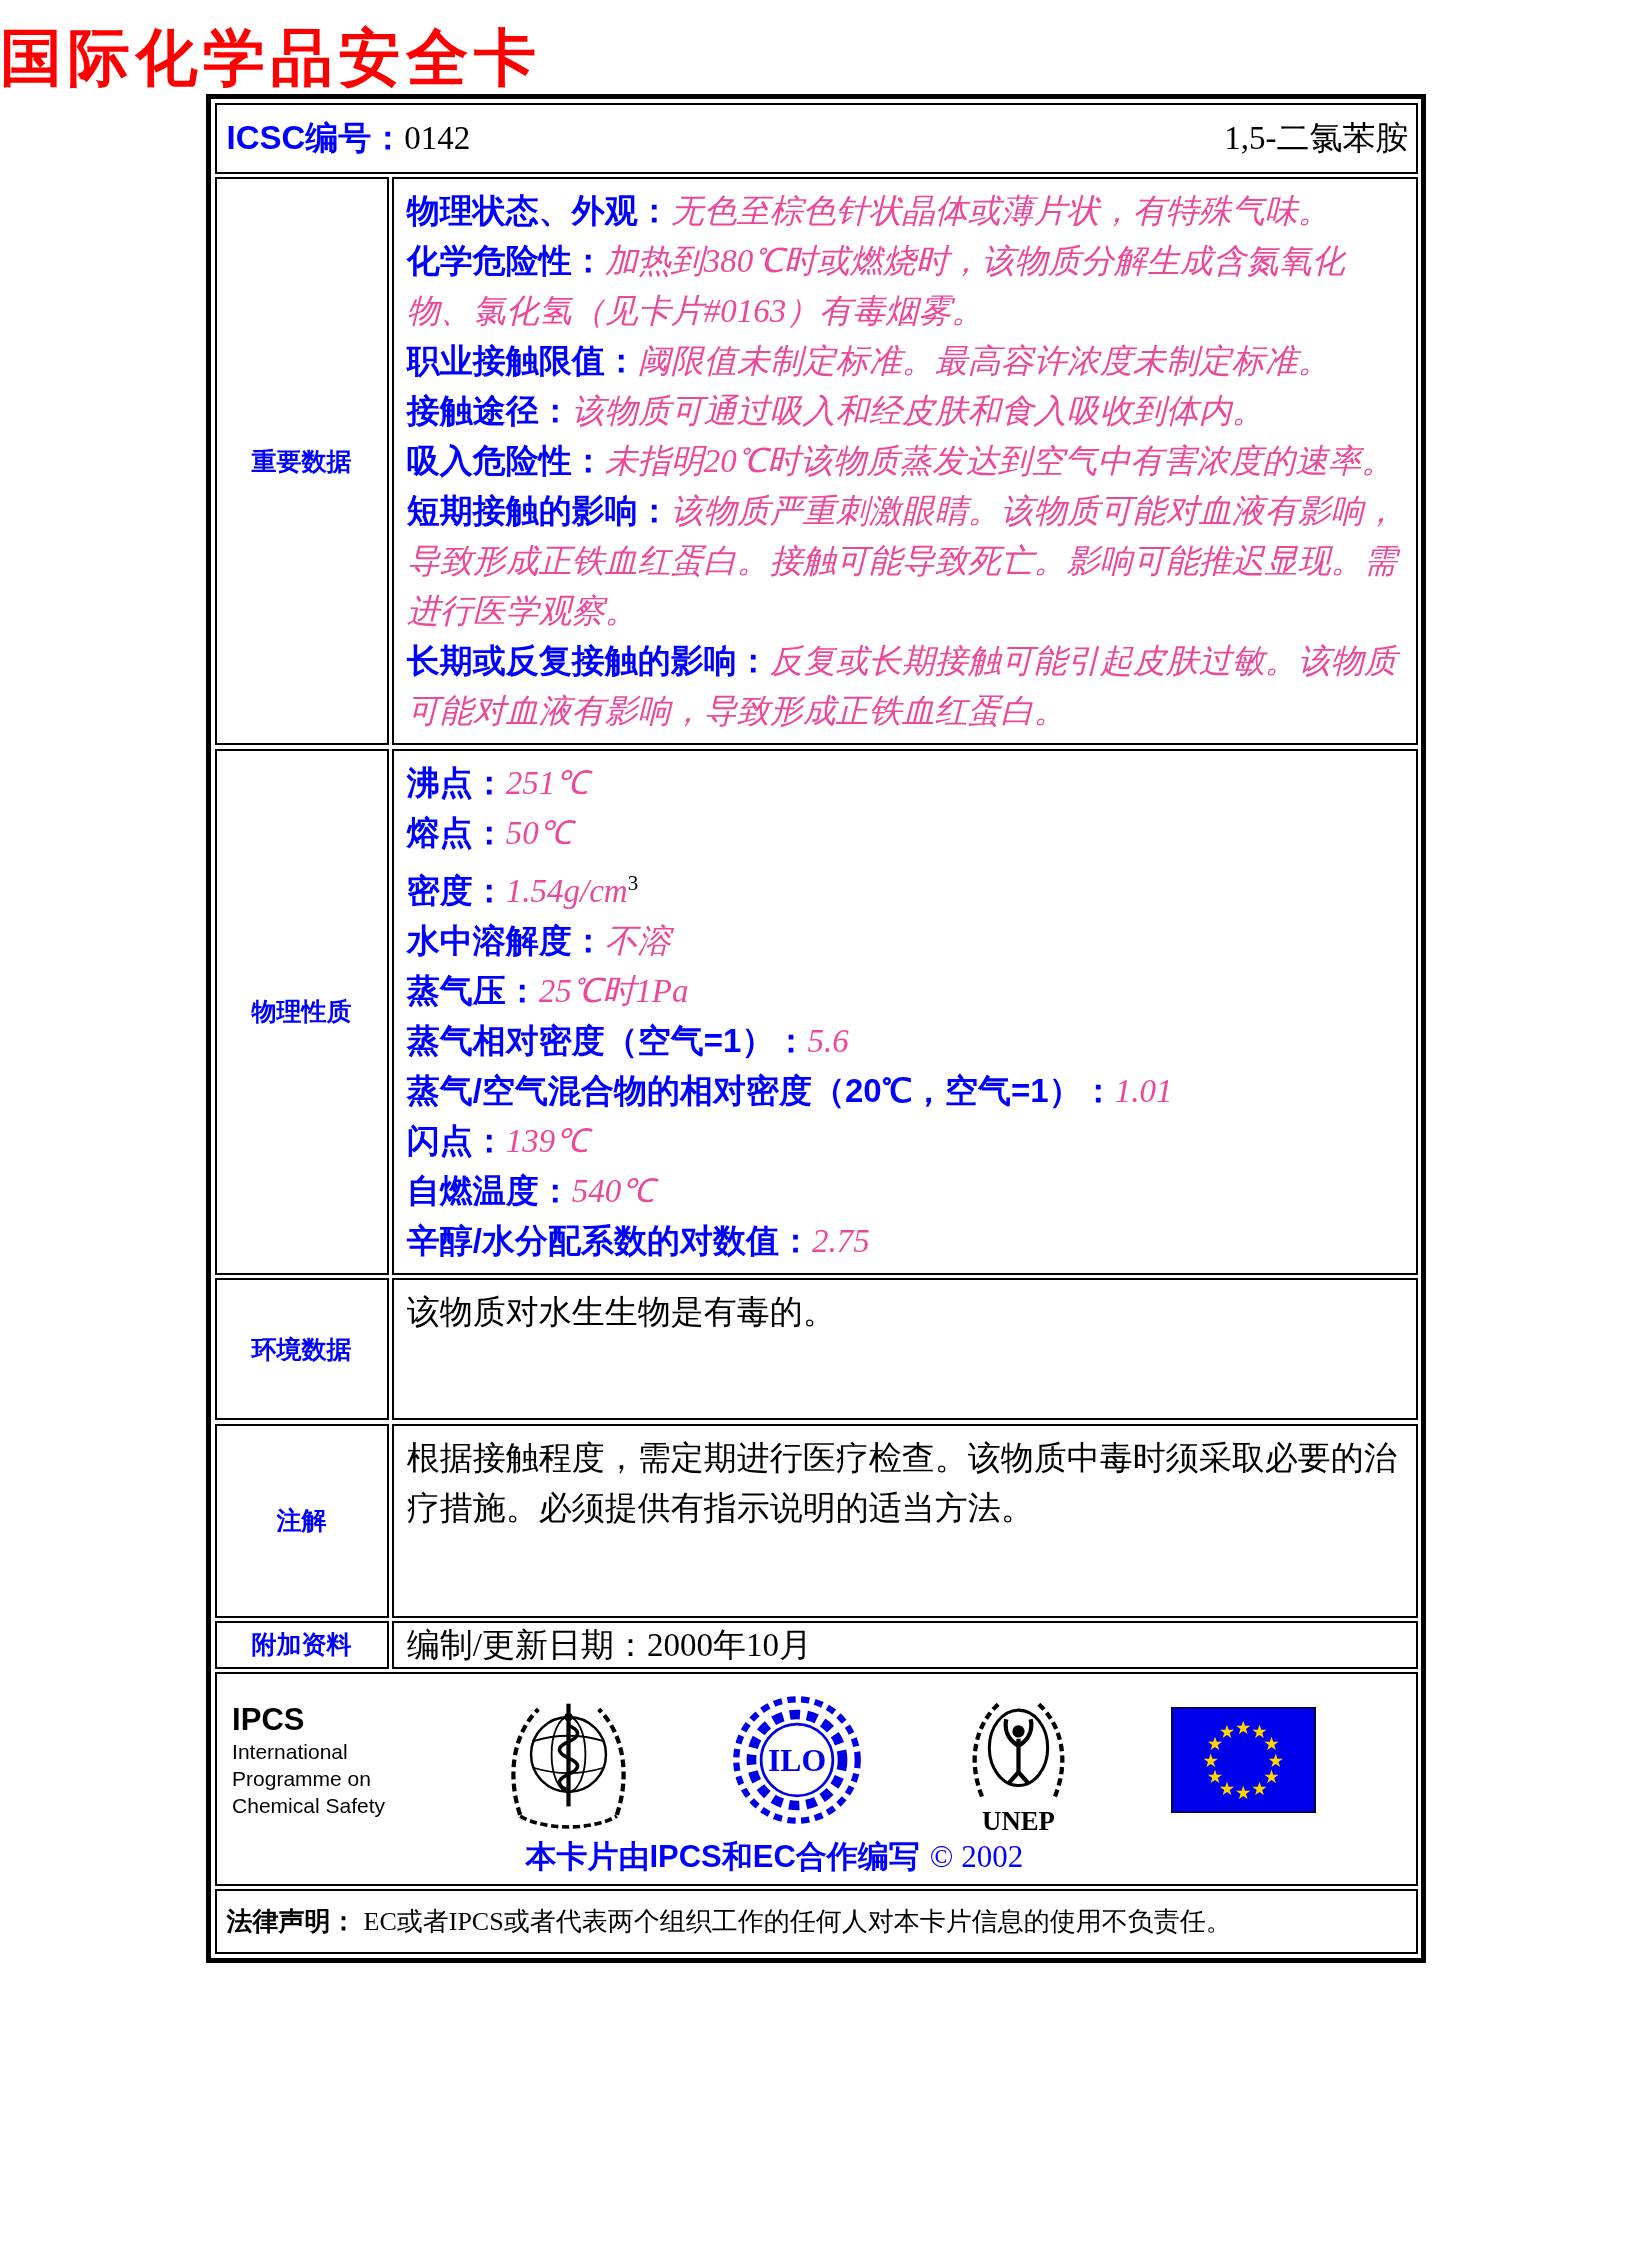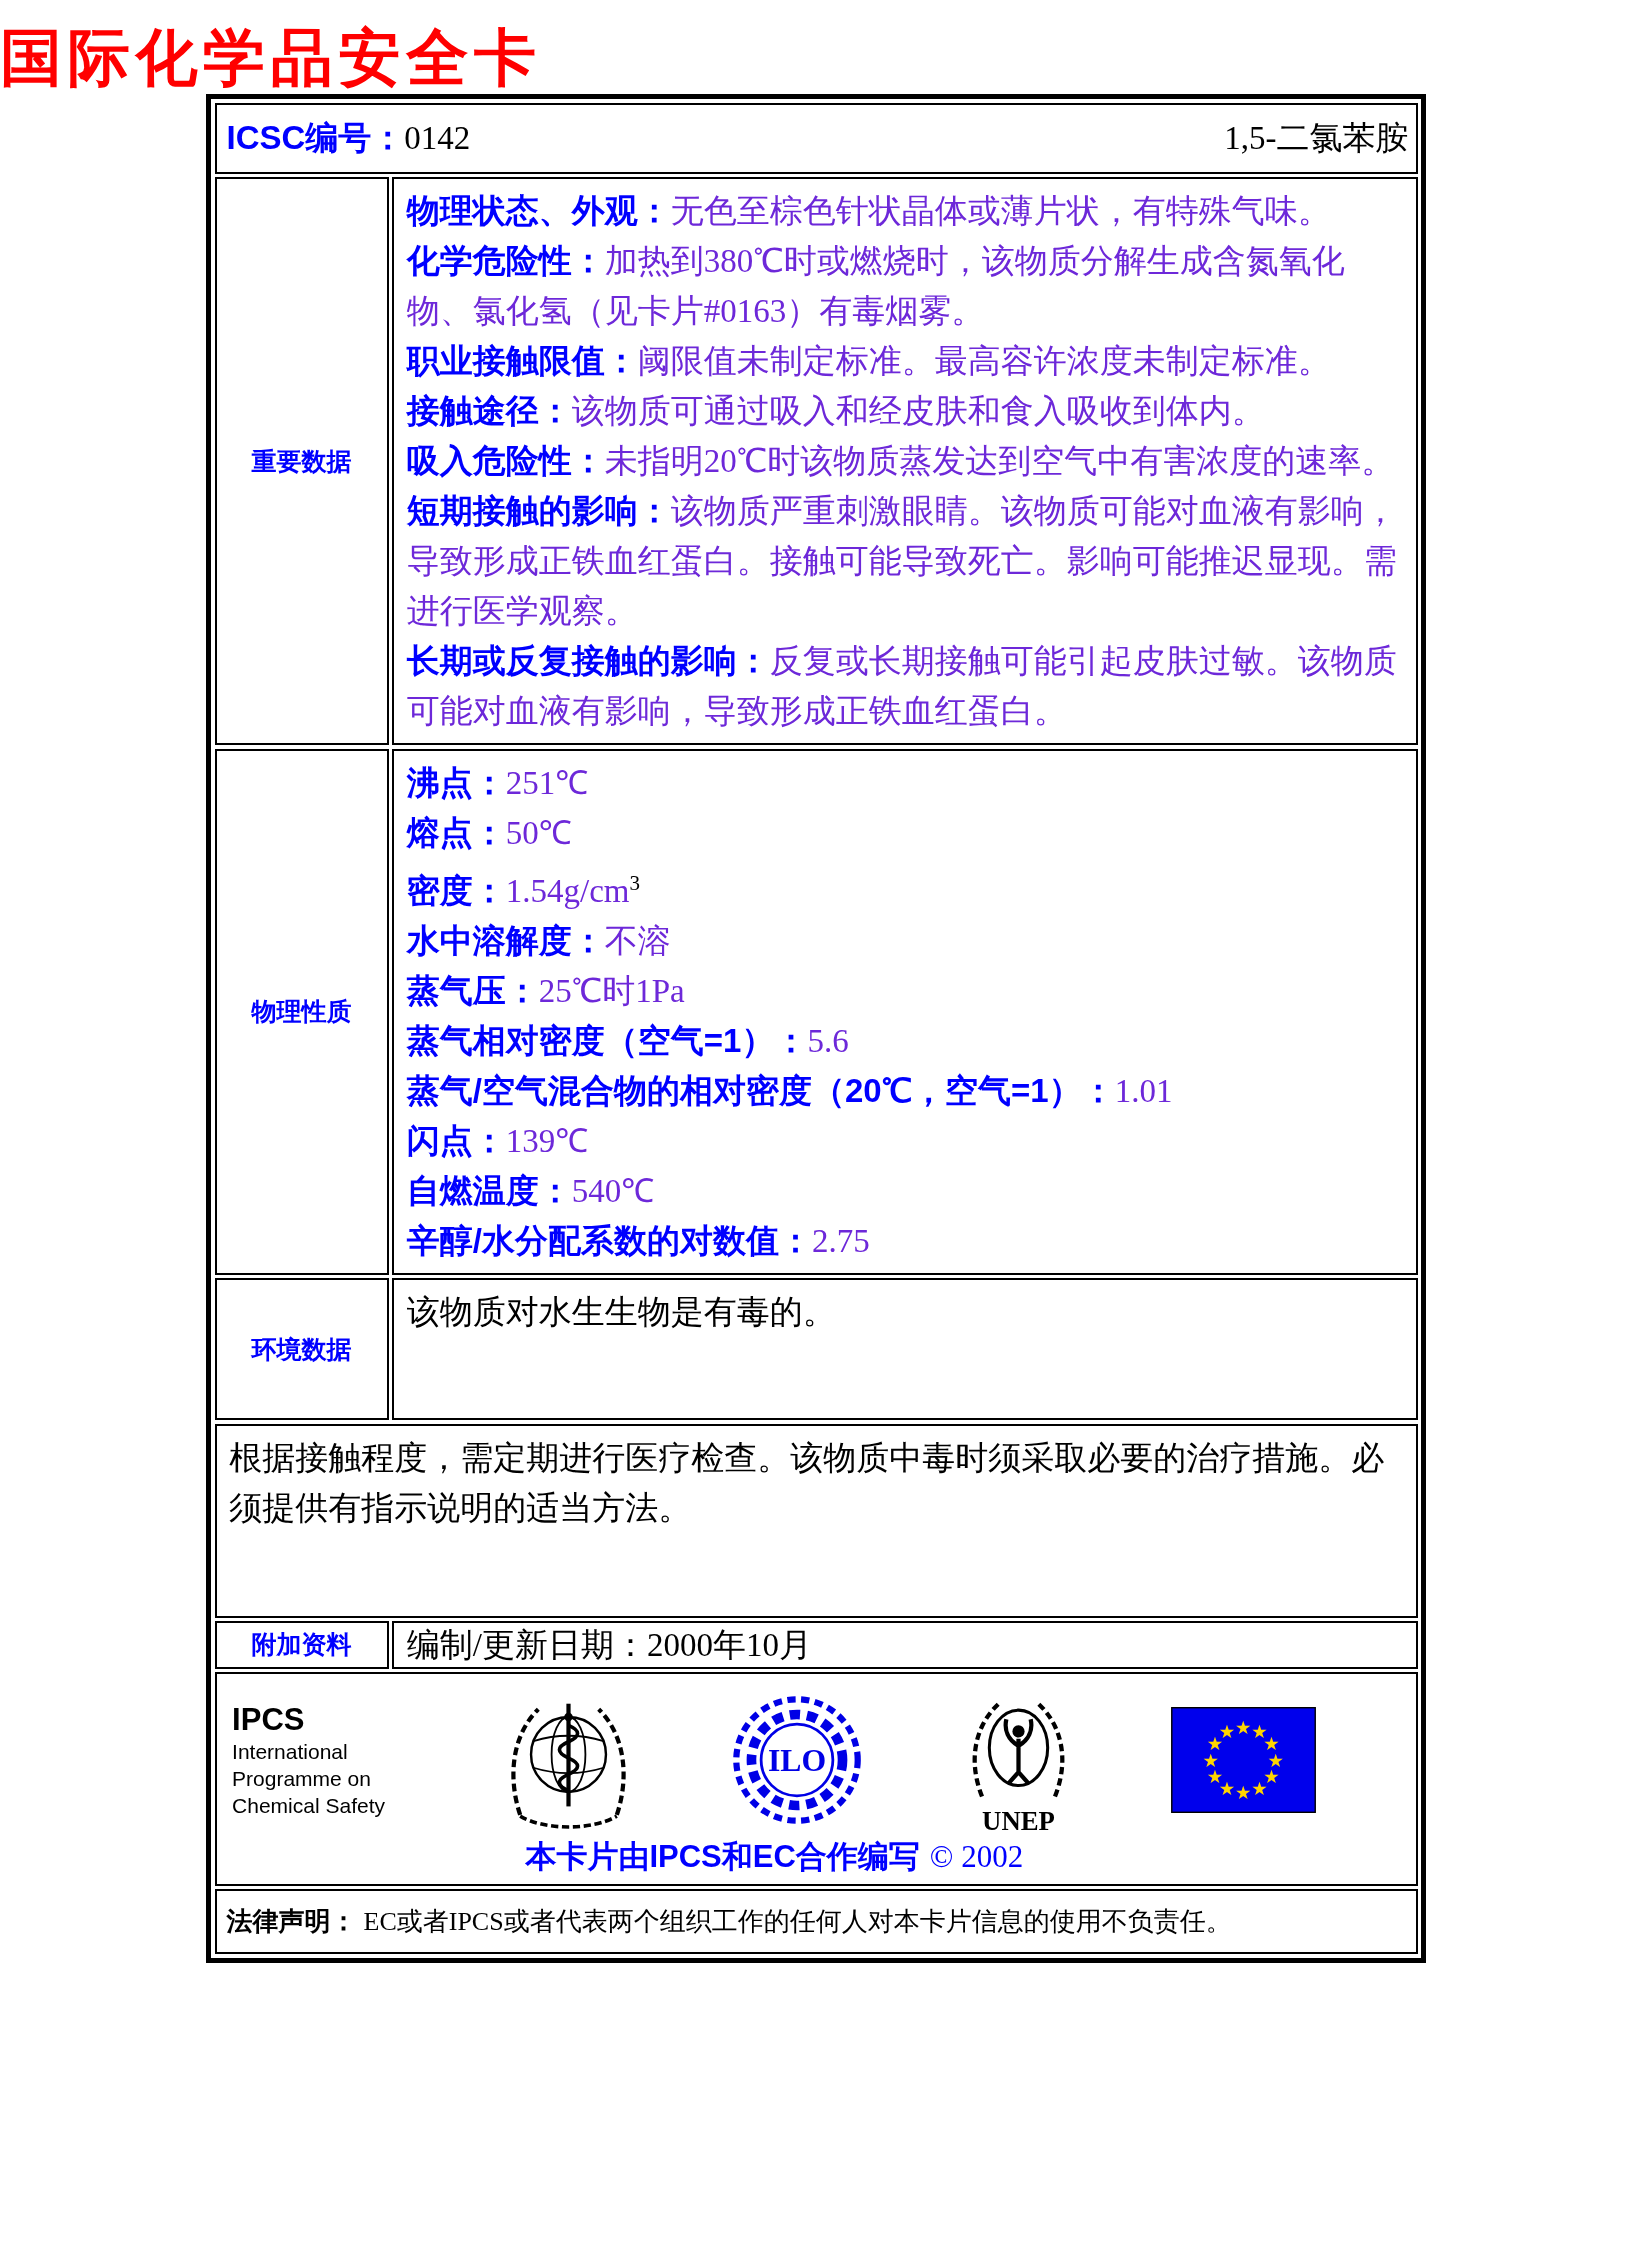--- a/index.html
+++ b/index.html
@@ -61,21 +61,21 @@
     flex: 1;
     padding: 7px 12.8px;
     font-size: 33px;
     line-height: 50px;
   }
   .item .lbl {
     color: #0000ff;
     font-weight: bold;
     font-family: "Liberation Sans", sans-serif;
   }
-  .item .txt { color: #6d28d9; }
+  .item .txt { color: #ec4899; font-style: italic; }
   .content-env { min-height: 142px; }
   .content-notes { min-height: 194px; }
   .content-additional { padding: 2.8px 12.8px; line-height: 38px; min-height: 44px; }
   sup.dens { font-size: 21px; vertical-align: super; }
   .logos-cell {
     min-height: 193px;
     display: flex;
     flex-direction: column;
     justify-content: space-between;
     padding: 10px 99px 5.7px 15.6px;
@@ -167,20 +167,21 @@
   </div>
 
   <div class="row">
     <div class="cell label-cell">环境数据</div>
     <div class="cell content-cell content-env">
       <span class="txt">该物质对水生生物是有毒的。</span>
     </div>
   </div>
 
   <div class="row">
+    <div class="cell label-cell">注解</div>
     <div class="cell content-cell content-notes">
       <span class="txt">根据接触程度，需定期进行医疗检查。该物质中毒时须采取必要的治疗措施。必须提供有指示说明的适当方法。</span>
     </div>
   </div>
 
   <div class="row">
     <div class="cell label-cell">附加资料</div>
     <div class="cell content-cell content-additional">
       <span class="txt">编制/更新日期：</span><span class="txt">2000年10月</span>
     </div>

